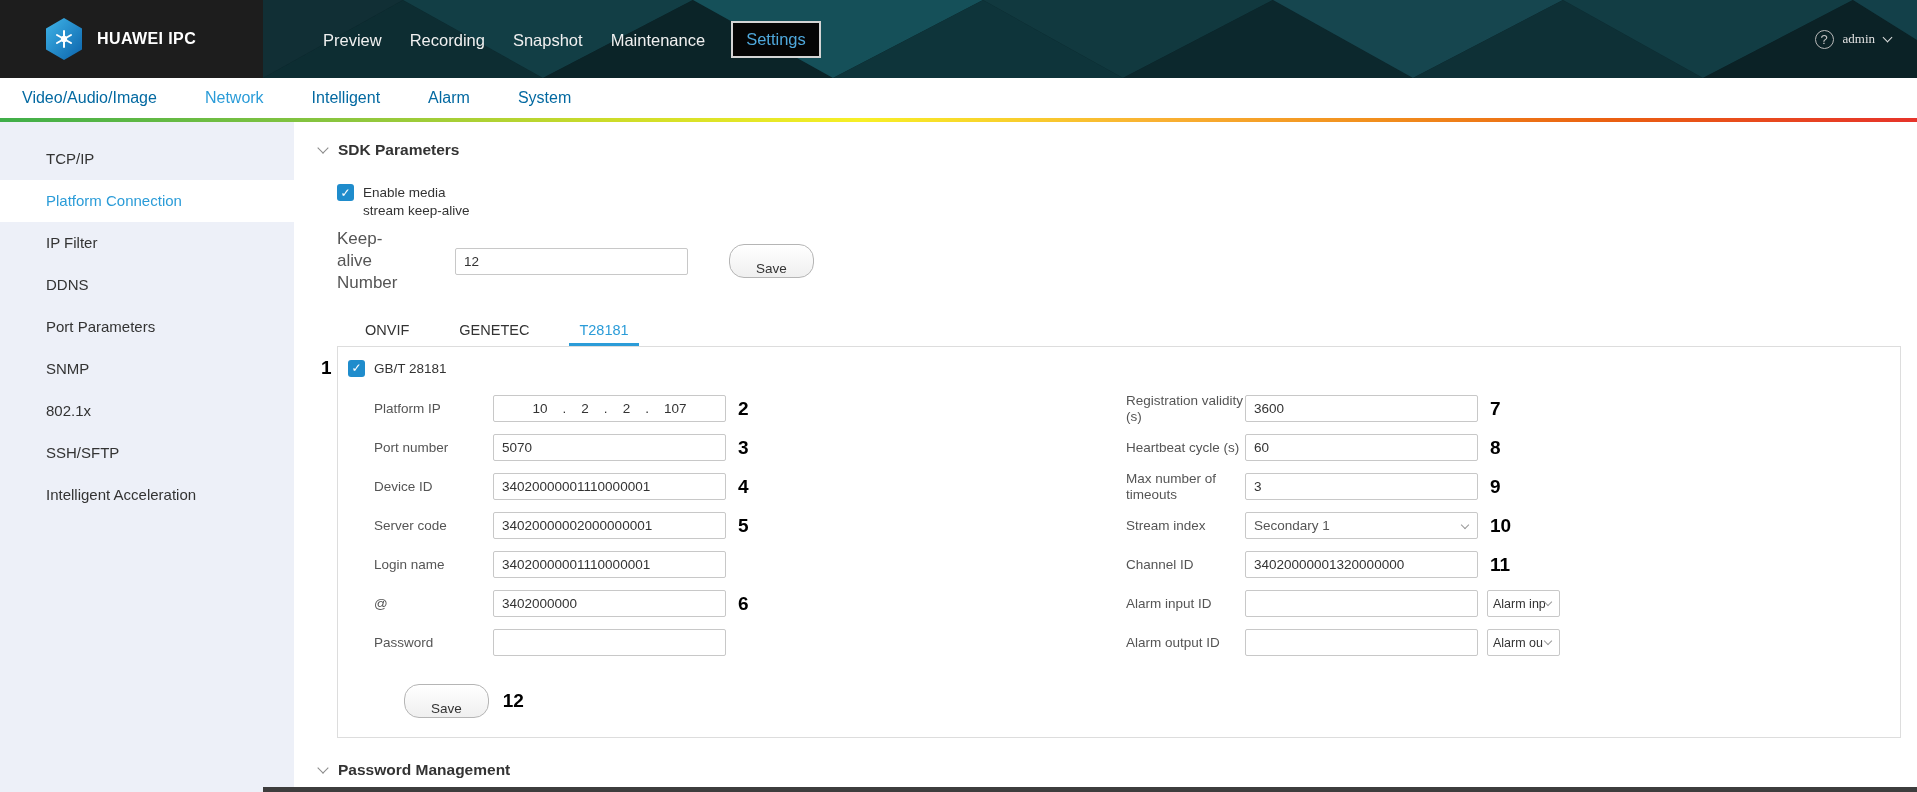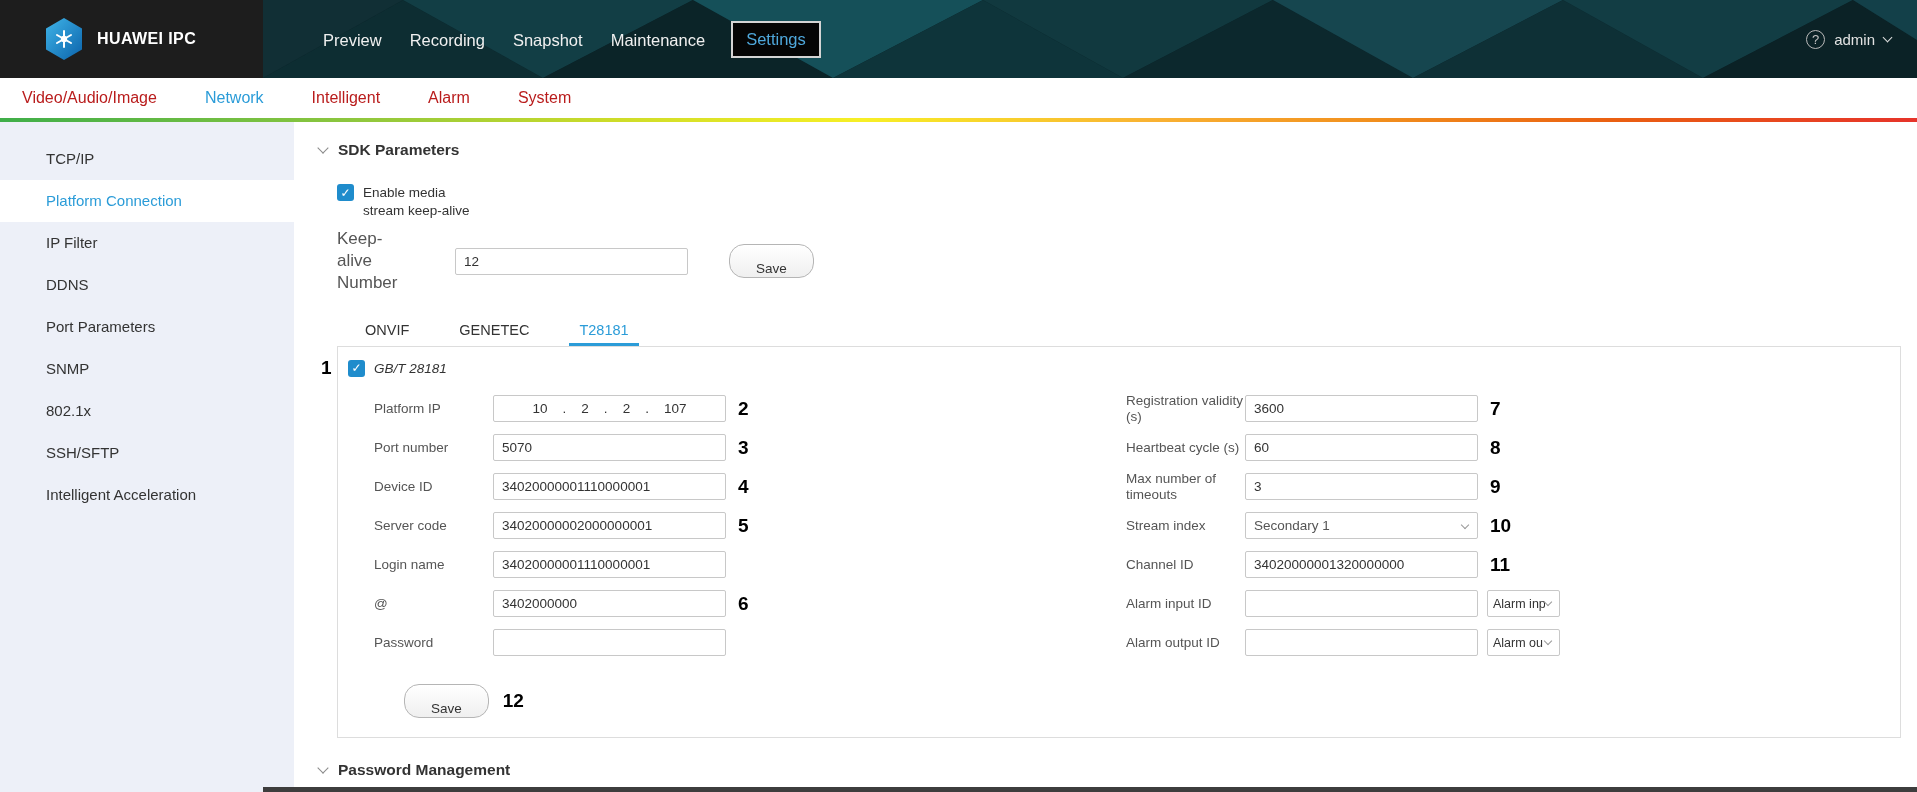--- a/index.html
+++ b/index.html
@@ -9,26 +9,26 @@
   
   .topbar { height:78px; background:#141414; position:relative; display:flex; align-items:center; }
   .topbar-pattern { position:absolute; left:263px; top:0; height:78px; width:1654px; }
   .brand { width:263px; height:78px; background:#1d1d1d; display:flex; align-items:center; padding-left:44px; gap:13px; position:relative; z-index:2; flex:none; }
   .brand-text { color:#ffffff; font-size:16px; font-weight:700; letter-spacing:0.4px; }
   .main-nav { display:flex; gap:24px; margin-left:58px; position:relative; z-index:2; align-items:flex-end; }
   .nav-item { color:#f0f0f0; font-size:16.5px; padding:8px 2px; cursor:pointer; }
   .nav-item.active { color:#4fa8dc; border:2px solid #d4d4d4; background:#050505; padding:7px 13px; }
   .topbar-right { position:absolute; right:26px; top:0; height:78px; display:flex; align-items:center; gap:9px; z-index:2; }
   .help-icon { width:19px; height:19px; border:1.5px solid #b9b9b9; border-radius:50%; color:#c4c4c4; font-size:13px; display:flex; align-items:center; justify-content:center; cursor:pointer; }
-  .user-name { color:#e2e2e2; font-size:15px; cursor:pointer; }
+  .user-name { color:#e2e2e2; font-size:13px; cursor:pointer;font-family:Liberation Serif, serif; }
   .mini-chev { width:7px; height:7px; border-right:1.5px solid #ddd; border-bottom:1.5px solid #ddd; transform:rotate(45deg); margin-top:-4px; }
 
   
   .subnav { height:40px; display:flex; align-items:center; gap:48px; padding-left:22px; background:#fff; }
-  .subnav-item { font-size:16px; color:#b91c1c; cursor:pointer; }
+  .subnav-item { font-size:16px; color:#0369a1; cursor:pointer; }
   .subnav-item.active { color:#2b9cd8; }
   .rainbow { height:4px; background:linear-gradient(to right,#3fae49 0%,#8cc63e 18%,#cddc29 32%,#f7ef26 45%,#f9b233 60%,#f18e1d 72%,#ea6011 84%,#e6332a 100%); }
 
   
   .content { display:flex; height:670px; position:relative; }
   .sidebar { width:294px; background:#edf0f8; padding-top:16px; flex:none; }
   .side-item { height:42px; line-height:42px; padding-left:46px; font-size:15px; color:#333; cursor:pointer; white-space:nowrap; }
   .side-item.active { background:#fff; color:#2b9cd8; }
   .main { flex:1; position:relative; padding-top:8px; }
 
@@ -51,21 +51,21 @@
   input.txt { width:233px; height:27px; border:1px solid #c8c8c8; border-radius:2px; padding:0 8px; font-size:13.5px; color:#333; font-family:"Liberation Sans", sans-serif; outline:none; }
   .btn { height:29px; padding:16px 26px; border:1px solid #b5b5b5; border-radius:15px; background:linear-gradient(#ffffff,#efefef); font-size:13.5px; color:#333; font-family:"Liberation Sans", sans-serif; cursor:pointer; }
   .ka-row2 .btn { margin-left:41px; }
 
   .tabs { display:flex; margin-top:24px; margin-left:18px; gap:30px; height:28px; }
   .tab { font-size:14.5px; color:#333; padding:4px 10px; cursor:pointer; }
   .tab.active { color:#2b9cd8; border-bottom:3px solid #2b9cd8; }
 
   .panel { border:1px solid #ddd; width:1564px; height:392px; position:relative; padding:8px 0 0 10px; }
   .gb-row { display:flex; align-items:center; gap:9px; position:relative; height:26px; }
-  .gb-label { font-size:13.5px; color:#333;font-style:italic; }
+  .gb-label { font-size:13.5px; color:#333; }
   .ann { font-weight:700; font-size:19px; color:#000; margin-left:12px; flex:none; }
   .ann1 { position:absolute; left:-27px; top:2px; margin:0; }
 
   .form { display:flex; margin-top:14px; padding-left:26px; }
   .col-left { width:752px; flex:none; }
   .frow { display:flex; align-items:center; height:27px; margin-bottom:12px; }
   .frow.gap-top { margin-top:5px; }
   .flabel { width:119px; font-size:13.5px; color:#555; line-height:1.2; flex:none; }
   .ipbox { width:233px; height:27px; border:1px solid #c8c8c8; border-radius:2px; display:flex; align-items:center; justify-content:center; gap:15px; font-size:13.5px; color:#333; }
   .selbox { width:233px; height:27px; border:1px solid #c8c8c8; border-radius:2px; display:flex; align-items:center; padding:0 8px; font-size:13.5px; color:#555; position:relative; cursor:pointer; }

